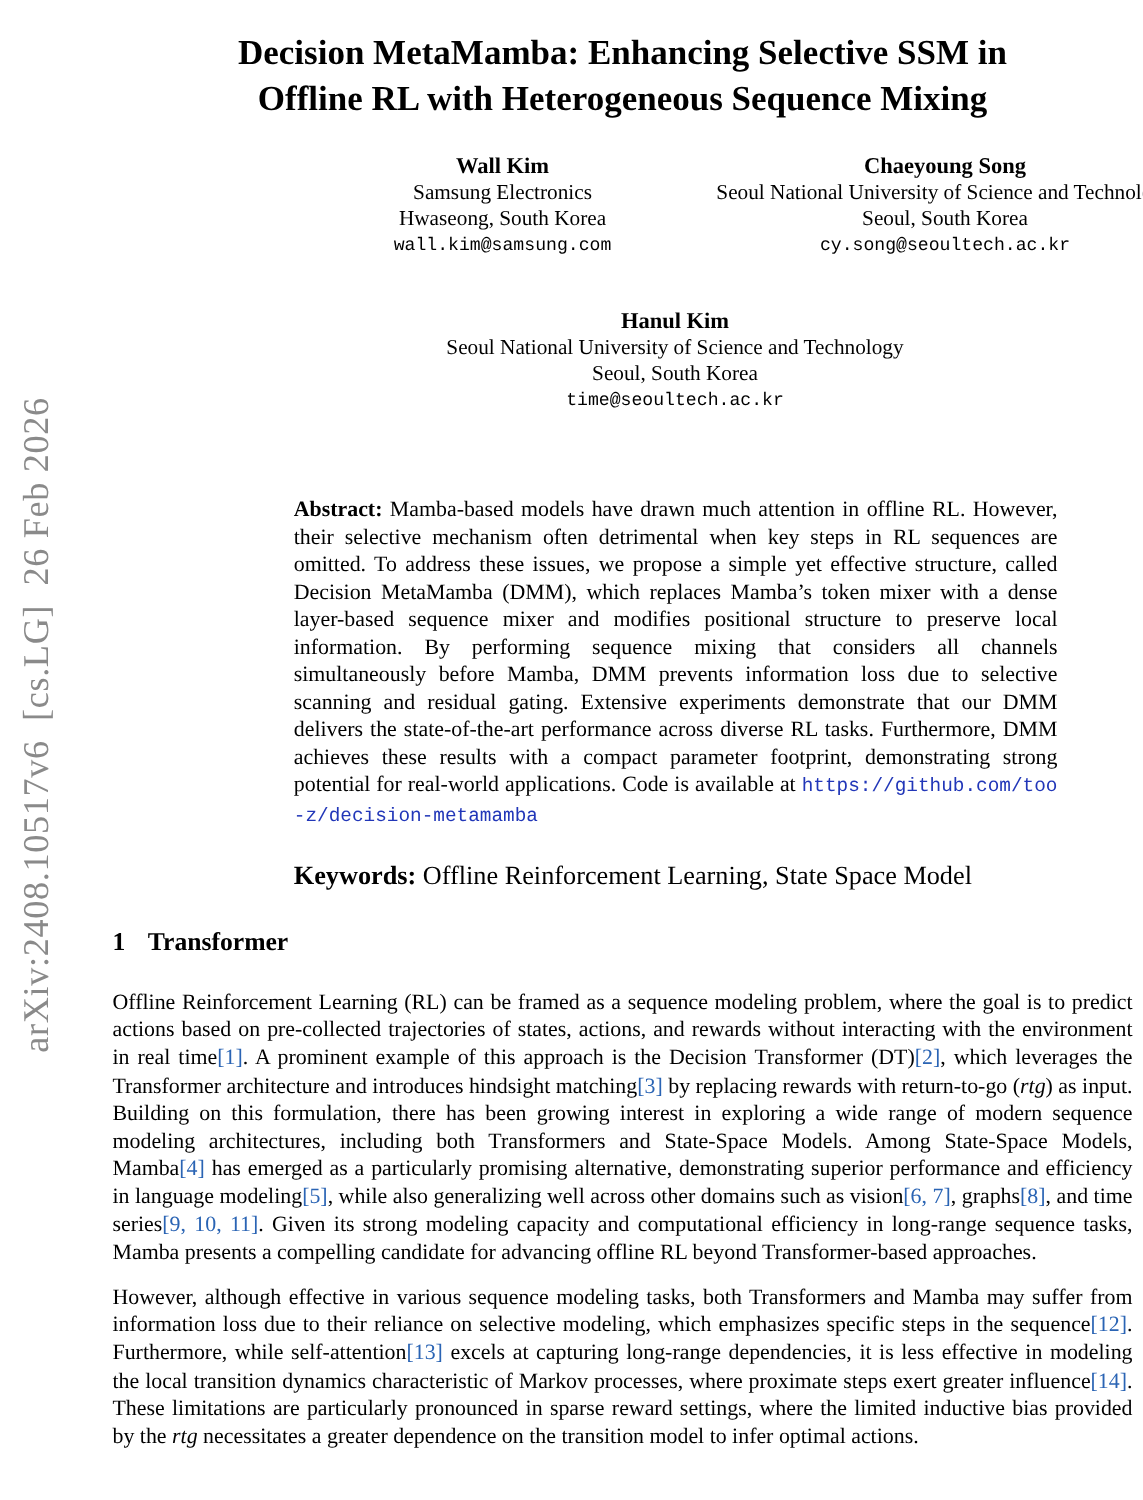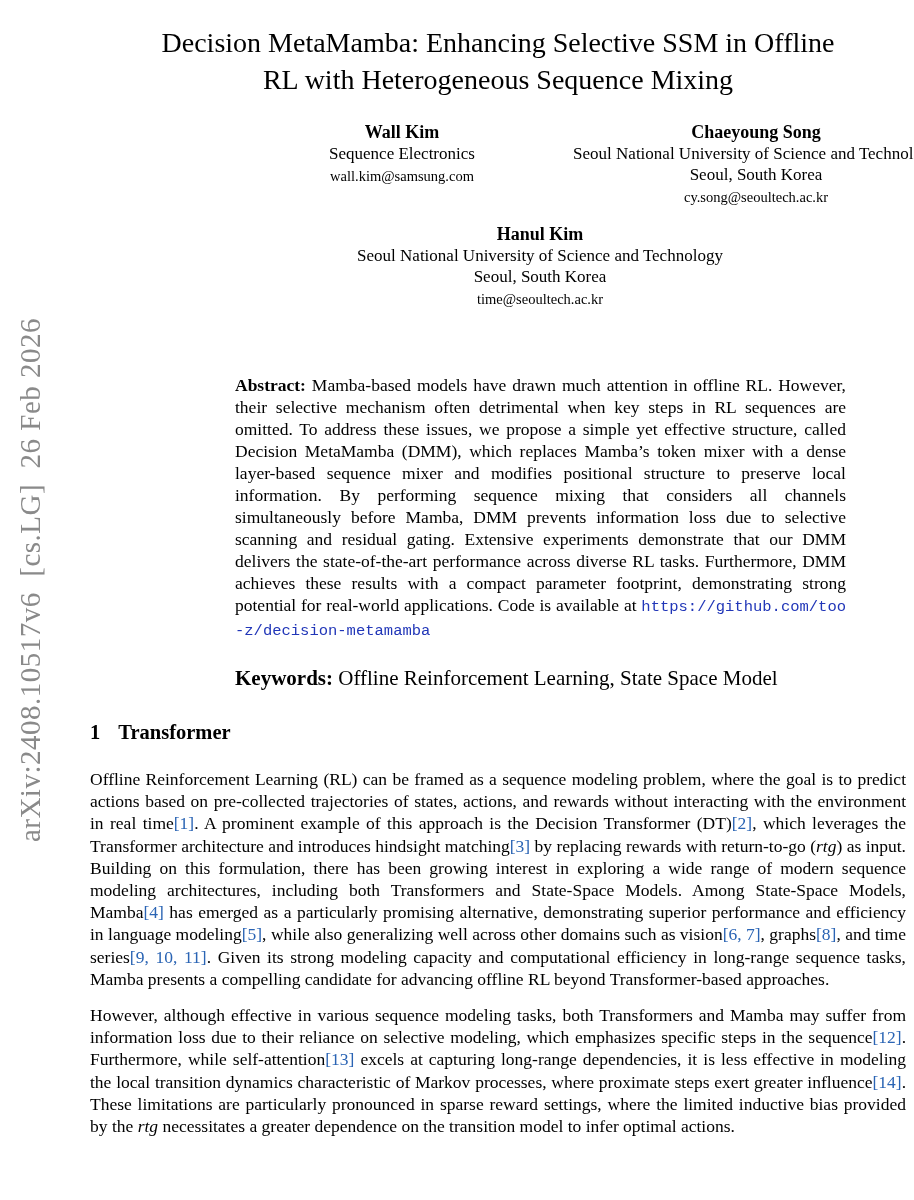--- a/index.html
+++ b/index.html
@@ -27,30 +27,30 @@
     font-size:29px;
     color:#8a8a8a;
     letter-spacing:0.5px;
   }
   .title {
     max-width:700px;
     margin:24px auto 0 auto;
     text-align:center;
     font-size:28px;
     line-height:37px;
-    font-weight:normal;
+    font-weight:bold;
   }
   .authors-row { position:relative; margin-top:24px; height:92px; }
   .author-col-1 { position:absolute; left:192px; width:240px; text-align:center; }
   .author-col-2 { position:absolute; left:446px; width:440px; text-align:center; }
-  .author-center { margin-top:10px; margin-left:230px; width:440px; text-align:center; }
+  .author-center { margin-top:32px; margin-left:230px; width:440px; text-align:center; }
   .author-name  { font-weight:bold; font-size:18px; line-height:21px; }
   .author-affil { font-size:17px; line-height:21px; }
   .author-email {
-    font-family:Liberation Serif, serif;
+    font-family:Liberation Mono, monospace;
     font-size:14.5px; line-height:21px; margin-top:2px;
   }
   .abstract {
     margin:64px 60px 16px 145px;
     text-align:justify;
     font-size:17.5px;
     line-height:22px;
   }
   .keywords {
     margin:25px 60px 0 145px;
@@ -86,21 +86,22 @@
 
 <div class="page">
 
   <div class="arxiv-stamp">arXiv:2408.10517v6&nbsp;&nbsp;[cs.LG]&nbsp;&nbsp;26 Feb 2026</div>
 
   <h1 class="title">Decision MetaMamba: Enhancing Selective SSM in Offline RL with Heterogeneous Sequence Mixing</h1>
 
   <div class="authors-row">
     <div class="author-col-1">
       <div class="author-name">Wall Kim</div>
-      <div class="author-affil">Sequence Electronics</div>
+      <div class="author-affil">Samsung Electronics</div>
+      <div class="author-affil">Hwaseong, South Korea</div>
       <div class="author-email">wall.kim@samsung.com</div>
     </div>
     <div class="author-col-2">
       <div class="author-name">Chaeyoung Song</div>
       <div class="author-affil">Seoul National University of Science and Technology</div>
       <div class="author-affil">Seoul, South Korea</div>
       <div class="author-email">cy.song@seoultech.ac.kr</div>
     </div>
   </div>
 

